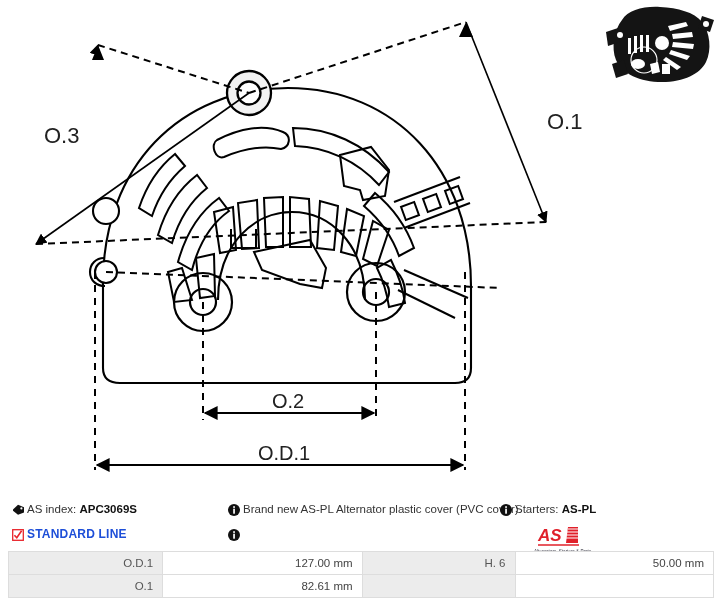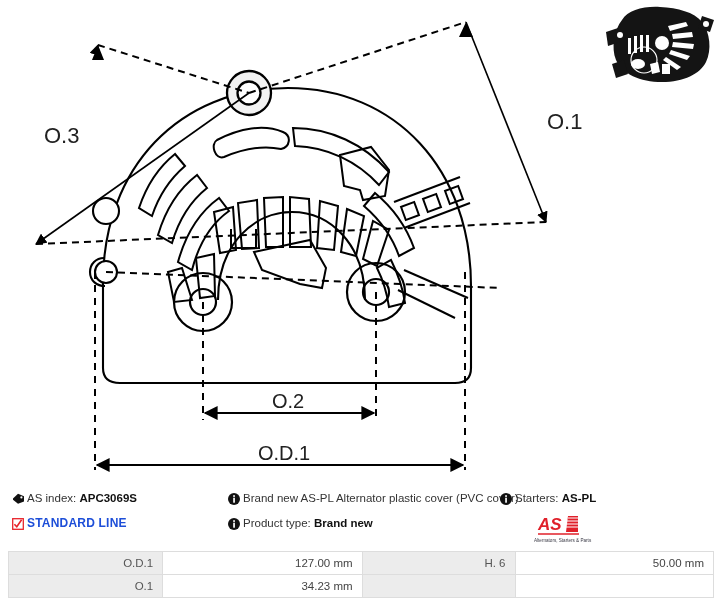--- a/index.html
+++ b/index.html
@@ -40,21 +40,21 @@
   
   #info-strip {
     position: absolute;
     left: 0;
     top: 490px;
     width: 722px;
     height: 58px;
   }
   .info-col {
     position: absolute;
-    top: 1px;
+    top: 12px;
   }
   .info-col.col-left   { left: 12px;  width: 215px; }
   .info-col.col-mid    { left: 228px; width: 265px; }
   .info-col.col-right  { left: 500px; width: 215px; }
 
   .info-row {
     display: flex;
     align-items: flex-start;
     height: 25px;
     font-size: 11.5px;
@@ -340,24 +340,20 @@
       <span class="txt">Brand new AS-PL Alternator plastic cover (PVC cover)</span>
     </div>
 
     <div class="info-row">
       <span class="ic">
         <svg width="12" height="12" viewBox="0 0 12 12">
           <circle cx="6" cy="6" r="6" fill="#111"></circle>
           <rect x="5.2" y="2.2" width="1.7" height="1.7" fill="#fff"></rect>
           <rect x="5.2" y="4.7" width="1.7" height="5" fill="#fff"></rect>
         </svg>
-      </span>
-      <span class="txt">
-        <span>Product type:</span>
-        <b>Brand new</b>
       </span>
     </div>
   </div>
 
   <div class="info-col col-right">
 
     <div class="info-row">
       <span class="ic">
         <svg width="12" height="12" viewBox="0 0 12 12">
           <circle cx="6" cy="6" r="6" fill="#111"></circle>
@@ -389,18 +385,18 @@
 <table id="spec-table">
   <tbody>
     <tr>
       <td class="lbl">O.D.1</td>
       <td class="val">127.00 mm</td>
       <td class="lbl">H. 6</td>
       <td class="val">50.00 mm</td>
     </tr>
     <tr>
       <td class="lbl">O.1</td>
-      <td class="val">34.23 mm</td>
+      <td class="val">82.61 mm</td>
       <td class="lbl"></td>
       <td class="val"></td>
     </tr>
   </tbody>
 </table>
 
 </body></html>

